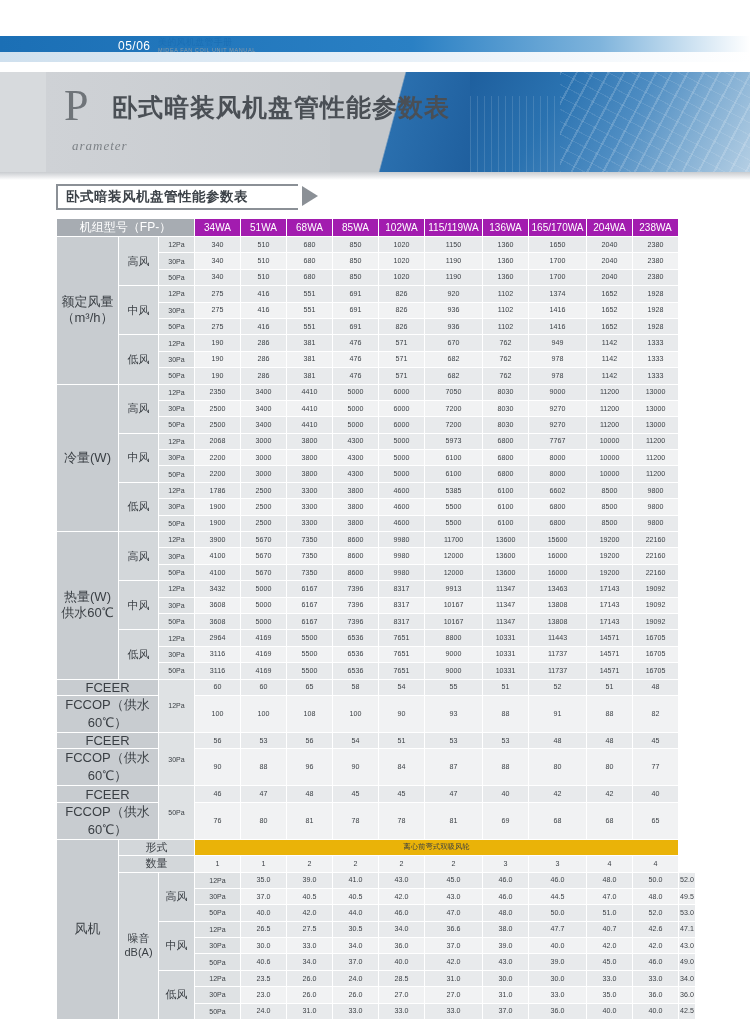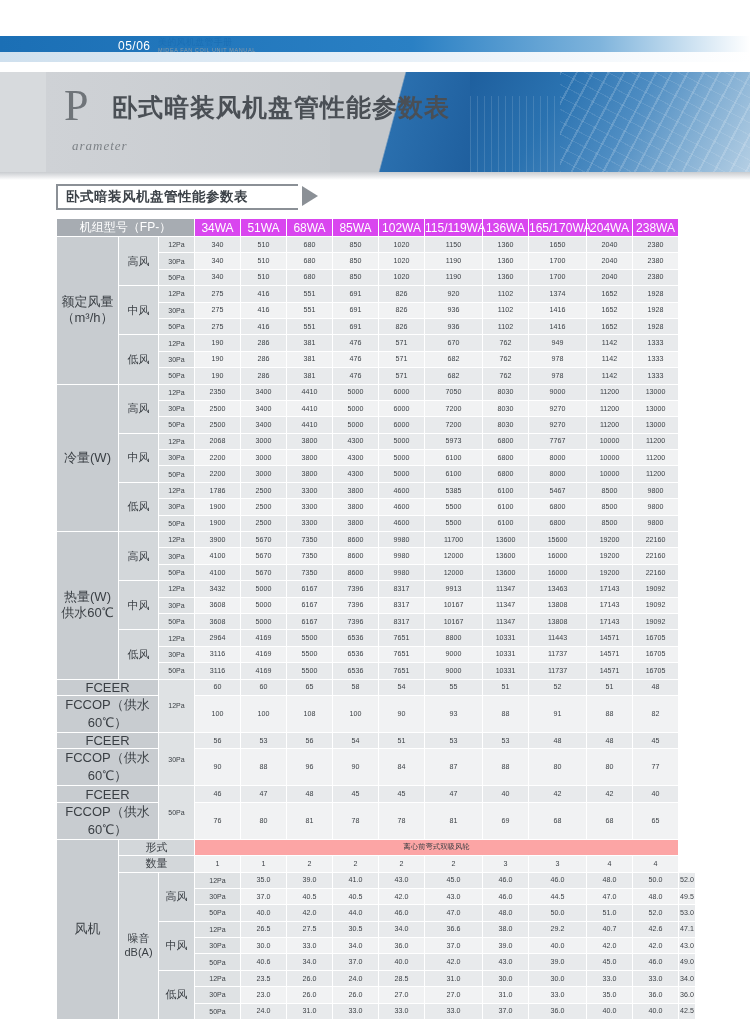--- a/index.html
+++ b/index.html
@@ -119,28 +119,28 @@
     table-layout:fixed;
   }
   table.spec td, table.spec th {
     border:1px solid #ffffff;
     text-align:center;
     vertical-align:middle;
     padding:0;
     height:16.4px;
     font-weight:normal;
   }
-  .hdr { background:#d946ef; color:#ffffff; font-size:12px; height:18px;margin-left:6px; }
+  .hdr { background:#a21caf; color:#ffffff; font-size:10px; height:18px;margin-left:6px; }
   .hdr-first { background:#a7acb2; color:#ffffff; text-align:right; padding-right:6px; font-size:12px; }
   .cell-a { background:#e8eaec; }
   .cell-b { background:#f1f2f3; }
   .grp { background:#c8ccd0; font-size:13px; }
   .sub { background:#d3d7da; font-size:11px; }
   .pa  { background:#dfe2e4; font-size:7px; }
-  .wide-text { background:#fca5a5; font-size:7.4px; }
+  .wide-text { background:#eab308; font-size:7.4px; }
   .lh { line-height:1.25; }
 </style>
 </head>
 <body>
 
 <div class="header-band">
   <div class="header-blue"></div>
   <div class="header-blue2"></div>
   <div class="page-num">05/06</div>
   <div class="brand-cn">美的风机盘管手册</div>
@@ -401,21 +401,21 @@
         <tr>
           <td class="sub" rowspan="3">低风</td>
           <td class="pa">12Pa</td>
           <td class="cell-a">1786</td>
           <td class="cell-a">2500</td>
           <td class="cell-a">3300</td>
           <td class="cell-a">3800</td>
           <td class="cell-a">4600</td>
           <td class="cell-a">5385</td>
           <td class="cell-a">6100</td>
-          <td class="cell-a">5467</td>
+          <td class="cell-a">6602</td>
           <td class="cell-a">8500</td>
           <td class="cell-a">9800</td>
         </tr>
         <tr>
           <td class="pa">30Pa</td>
           <td class="cell-b">1900</td>
           <td class="cell-b">2500</td>
           <td class="cell-b">3300</td>
           <td class="cell-b">3800</td>
           <td class="cell-b">4600</td>
@@ -701,21 +701,21 @@
         </tr>
         <tr>
           <td class="sub" rowspan="3">中风</td>
           <td class="pa">12Pa</td>
           <td class="cell-a">26.5</td>
           <td class="cell-a">27.5</td>
           <td class="cell-a">30.5</td>
           <td class="cell-a">34.0</td>
           <td class="cell-a">36.6</td>
           <td class="cell-a">38.0</td>
-          <td class="cell-a">29.2</td>
+          <td class="cell-a">47.7</td>
           <td class="cell-a">40.7</td>
           <td class="cell-a">42.6</td>
           <td class="cell-a">47.1</td>
         </tr>
         <tr>
           <td class="pa">30Pa</td>
           <td class="cell-b">30.0</td>
           <td class="cell-b">33.0</td>
           <td class="cell-b">34.0</td>
           <td class="cell-b">36.0</td>

